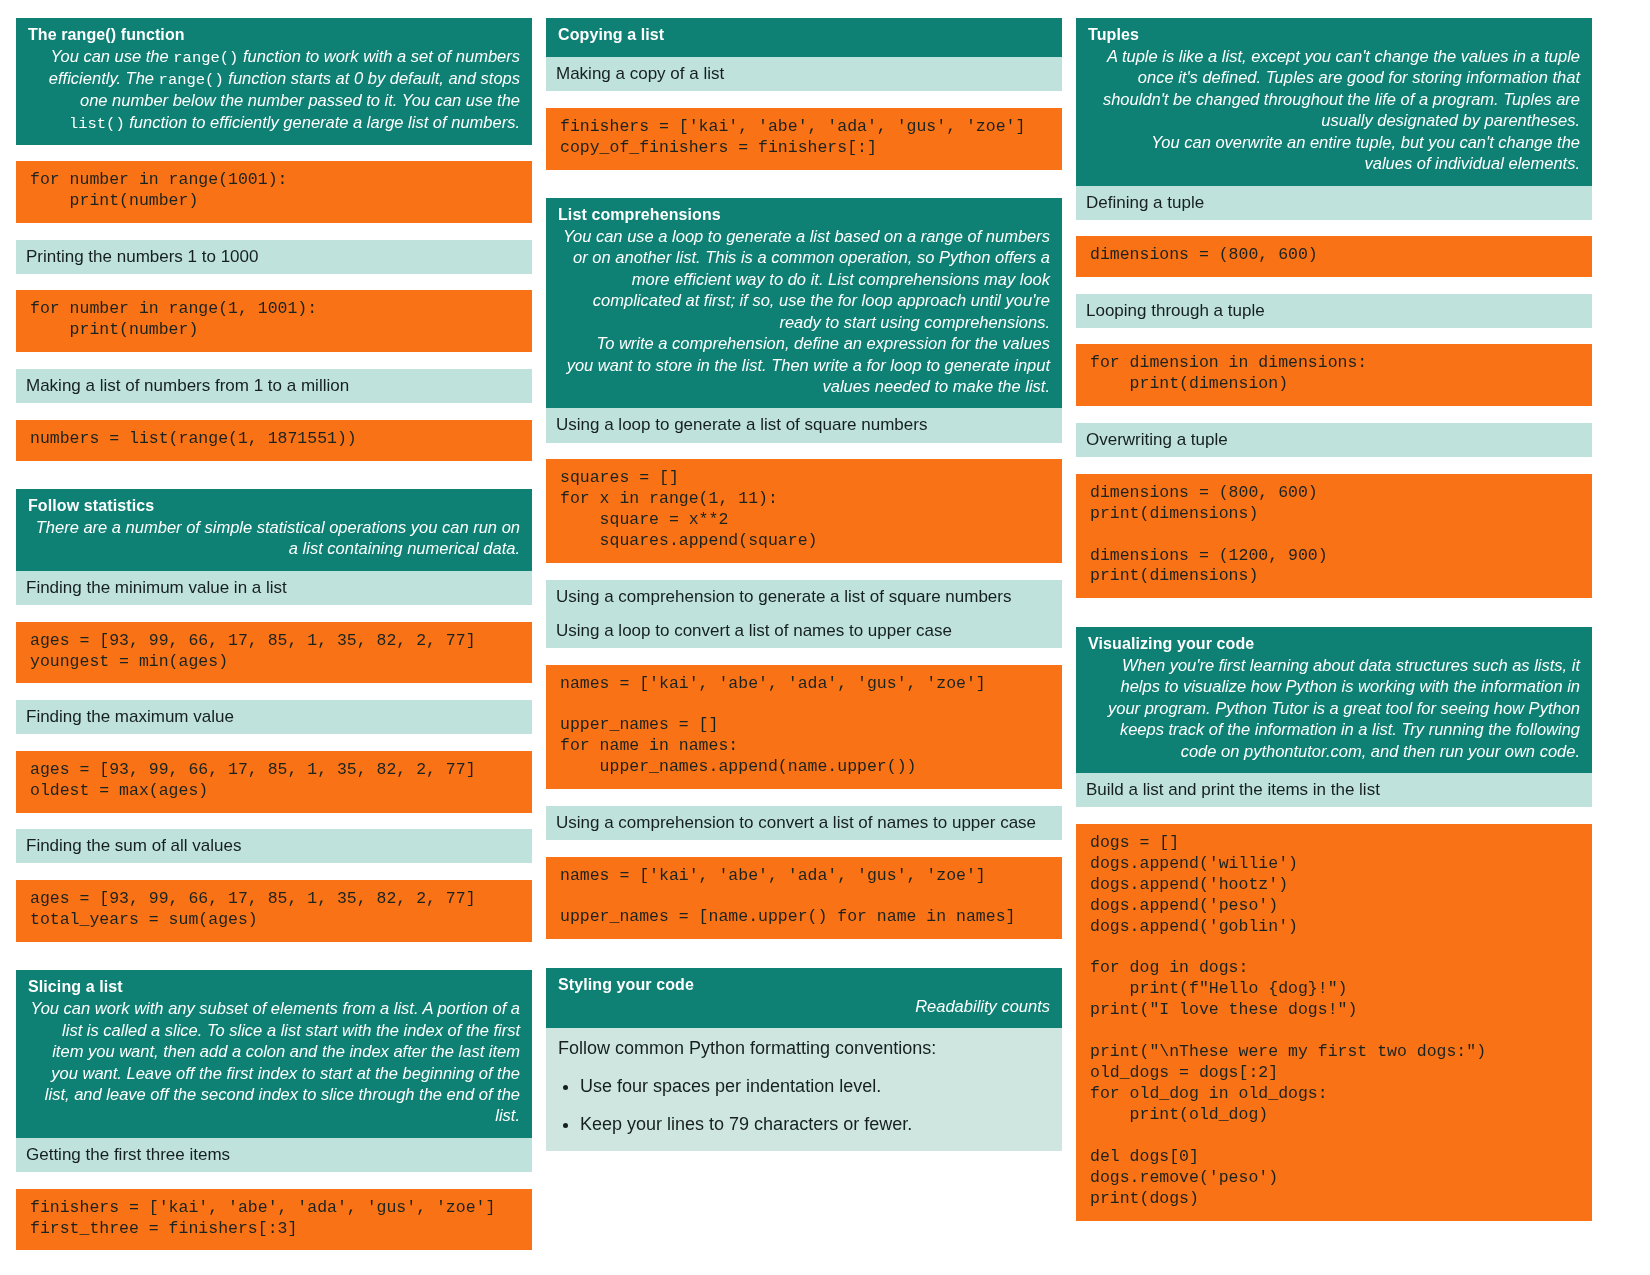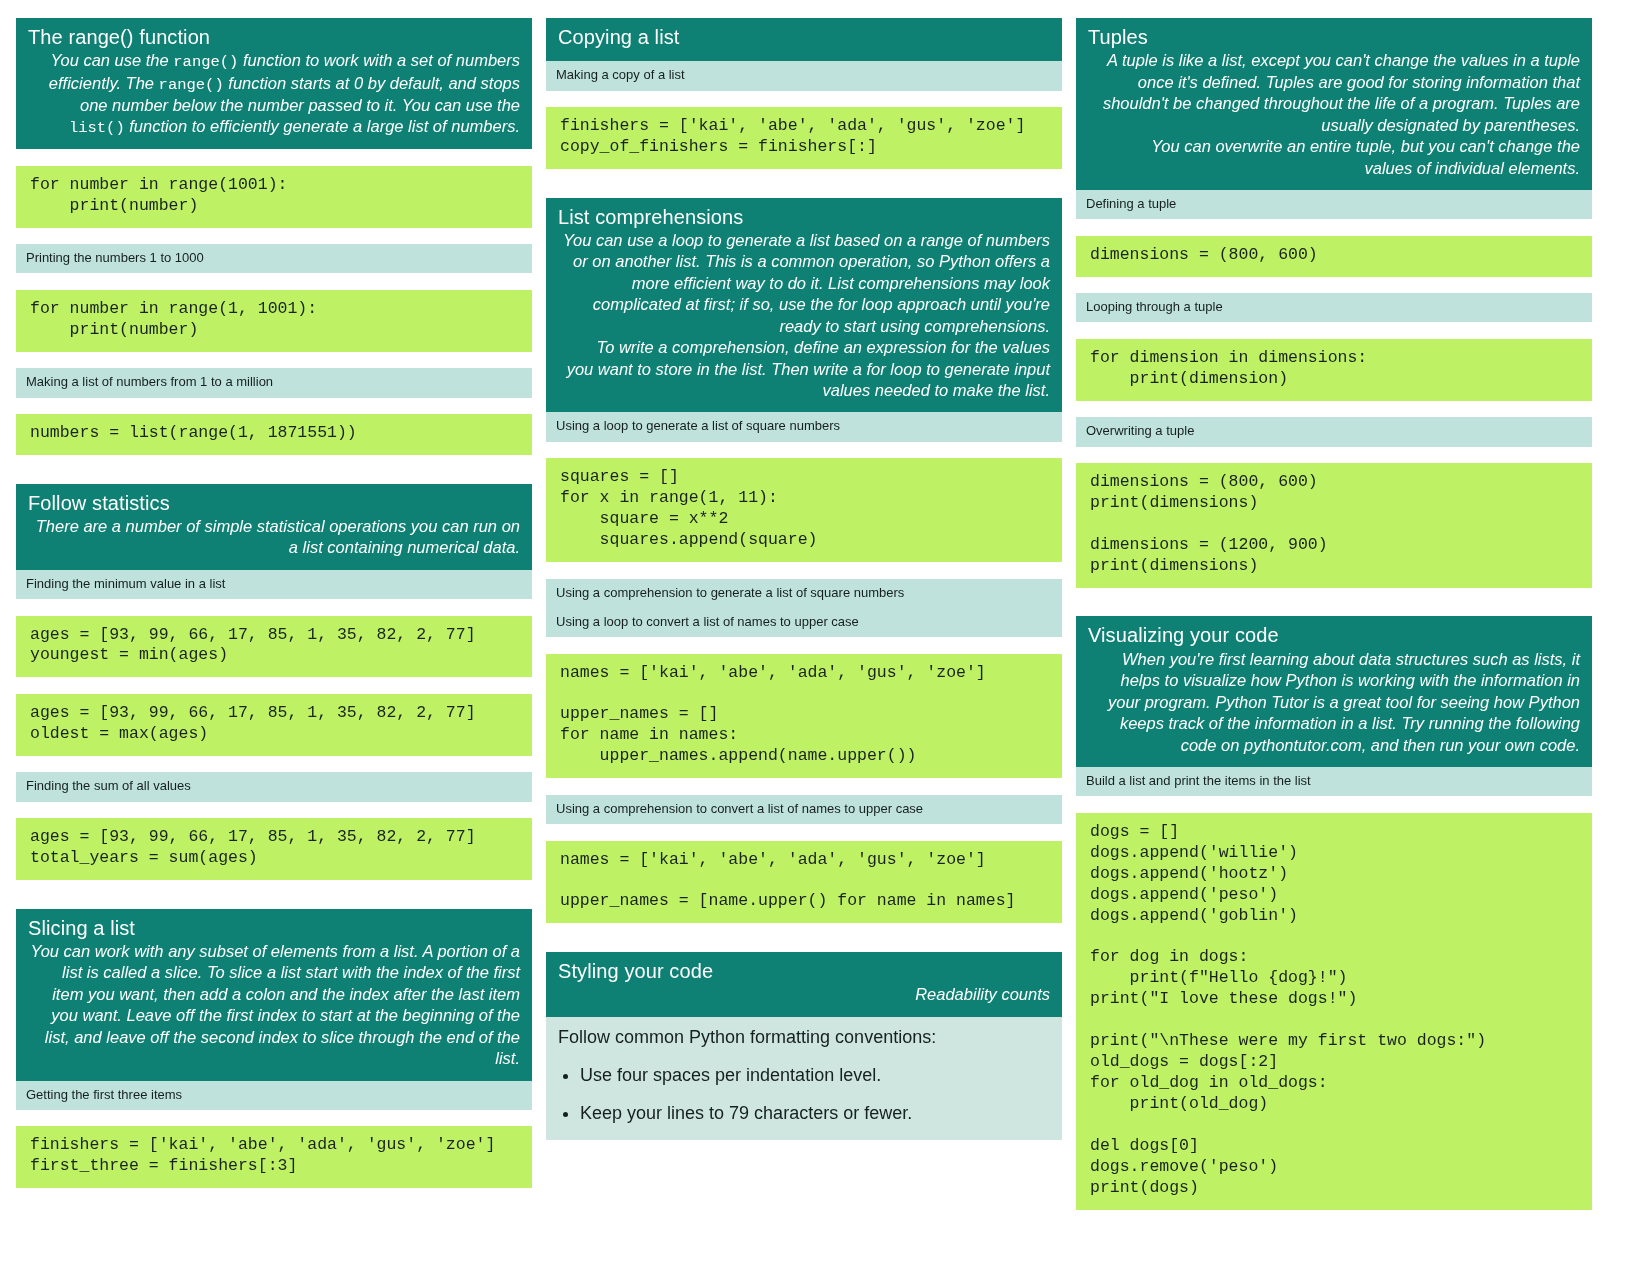--- a/index.html
+++ b/index.html
@@ -29,23 +29,23 @@
     width: 100%;
     overflow: hidden;
   }
   
   .sec-head {
     background: #0f8174;
     color: #ffffff;
     padding: 8px 12px 11px 12px;
   }
   .sec-title {
-    font-size: 20px;
+    font-size: 16px;
     line-height: 1.12;
-    font-weight: 400;
+    font-weight: 700;
     letter-spacing: .1px;
     margin-bottom: 2px;
   }
   .sec-desc {
     font-size: 16.5px;
     line-height: 1.3;
     font-style: italic;
     font-weight: 500;
     text-align: right;
   }
@@ -53,27 +53,27 @@
   .sec-desc code,
   .mono-inline {
     font-family: "Liberation Mono", "DejaVu Sans Mono", monospace;
     font-style: normal;
     font-size: 15.5px;
   }
   
   .sub-head {
     background: #bfe2dd;
     color: #16201f;
-    font-size: 13px;
+    font-size: 17px;
     line-height: 1.25;
     padding: 6px 10px 7px 10px;
   }
   
   .code {
-    background: #bef264;
+    background: #f97316;
     color: #1b2320;
     font-family: "Liberation Mono", "DejaVu Sans Mono", monospace;
     font-size: 16.5px;
     line-height: 1.27;
     padding: 9px 12px 11px 14px;
     white-space: pre;
   }
   
   .prose {
     background: #cfe6e0;
@@ -105,20 +105,21 @@
         <pre class="code">numbers = list(range(1, 1871551))</pre>
       </div>
       <div class="card">
         <div class="sec-head">
           <div class="sec-title">Follow statistics</div>
           <div class="sec-desc">There are a number of simple statistical operations you can run on a list containing numerical data.</div>
         </div>
         <div class="sub-head">Finding the minimum value in a list</div>
         <pre class="code">ages = [93, 99, 66, 17, 85, 1, 35, 82, 2, 77]
 youngest = min(ages)</pre>
+        <div class="sub-head">Finding the maximum value</div>
         <pre class="code">ages = [93, 99, 66, 17, 85, 1, 35, 82, 2, 77]
 oldest = max(ages)</pre>
         <div class="sub-head">Finding the sum of all values</div>
         <pre class="code">ages = [93, 99, 66, 17, 85, 1, 35, 82, 2, 77]
 total_years = sum(ages)</pre>
       </div>
       <div class="card">
         <div class="sec-head">
           <div class="sec-title">Slicing a list</div>
           <div class="sec-desc">You can work with any subset of elements from a list. A portion of a list is called a slice. To slice a list start with the index of the first item you want, then add a colon and the index after the last item you want. Leave off the first index to start at the beginning of the list, and leave off the second index to slice through the end of the list.</div>

